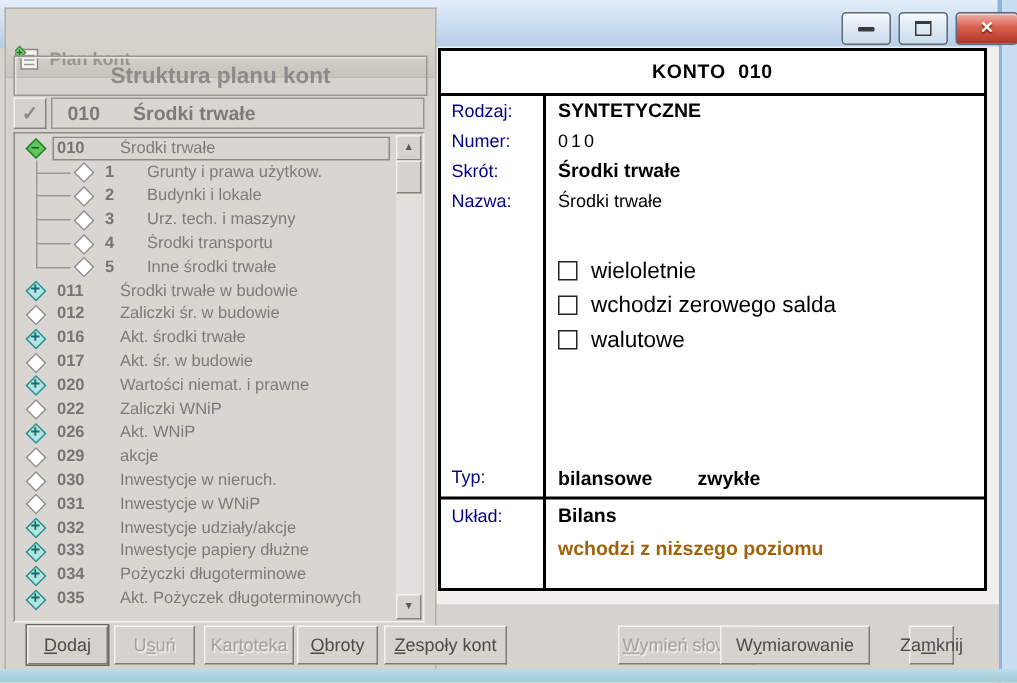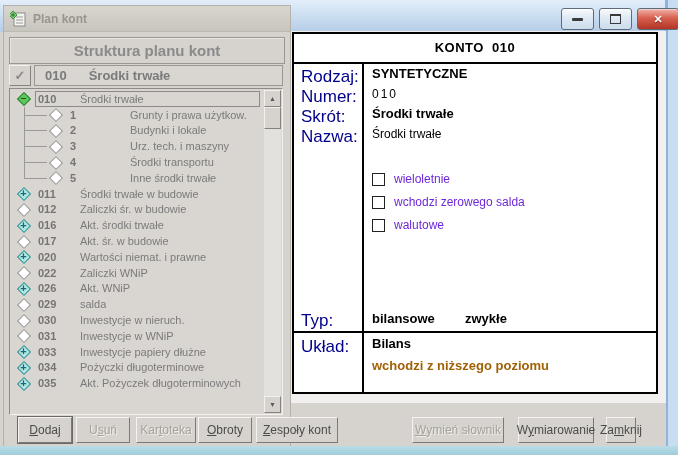--- a/index.html
+++ b/index.html
@@ -26,21 +26,21 @@
   .cb.min,.cb.max{width:31px;}
   .cb.close{width:40px;background:linear-gradient(#efb4a9,#d8604f 45%,#b23524);box-shadow:inset 0 1px 0 #f3cfc8;}
   .glyph-min{width:11px;height:3px;background:#3a3a3a;border-radius:1px;}
   .glyph-max{width:9px;height:7px;border:1px solid #3a3a3a;border-top-width:2px;background:transparent;}
   .glyph-close{color:#fff;font-size:11px;font-weight:bold;text-shadow:0 1px 1px #7a1d12;line-height:1;}
 
   
   .lwin{position:absolute;left:3px;top:5px;width:288px;height:441px;
     background:#d6d3ce;border:1px solid #b4b1aa;border-bottom:none;box-sizing:border-box;}
   .ltitle{height:25px;background:linear-gradient(#d9d6cf,#c8c5be);display:flex;align-items:center;
-    padding-left:6px;color:#98958f;font-size:12px;font-weight:bold;border-bottom:1px solid #bdbab3;}
+    padding-left:6px;color:#98958f;font-size:12px;font-weight:bold;border-bottom:1px solid #bdbab3;margin-top:20px;}
   .ltitle .ticon{width:17px;height:17px;margin-right:6px;display:inline-block;}
   .hdrbox{position:absolute;left:5px;top:31px;width:274px;height:25px;border:1px solid #9a9792;
     box-shadow:inset 1px 1px 0 #e9e7e3;display:flex;align-items:center;justify-content:center;
     font-size:15px;font-weight:bold;color:#8b8b8b;}
   .chkbtn{position:absolute;left:5px;top:59px;width:22px;height:21px;background:#d6d3ce;
     border-top:1px solid #f1f0ed;border-left:1px solid #f1f0ed;border-right:1px solid #86837e;border-bottom:1px solid #86837e;
     box-sizing:border-box;display:flex;align-items:center;justify-content:center;
     color:#8a8a8a;font-size:13px;font-weight:bold;transform:none;}
   .curfield{position:absolute;left:30px;top:59px;width:249px;height:21px;border:1px solid #9a9792;
     box-sizing:border-box;background:#d9d6d1;display:flex;align-items:center;
@@ -52,21 +52,21 @@
   .treepanel{position:absolute;left:5px;top:82px;width:274px;height:327px;box-sizing:border-box;
     border:1px solid #8f8c87;border-right-color:#f2f1ee;border-bottom-color:#f2f1ee;background:#d9d6d1;}
   .treerows{position:absolute;left:1px;top:2px;right:18px;bottom:1px;overflow:hidden;}
   .trow{height:15.8px;display:flex;align-items:center;position:relative;
     color:#7b7b7b;font-size:11px;white-space:nowrap;cursor:default;}
   .tnum{margin-left:8px;min-width:24px;font-weight:bold;color:#757575;}
   .tname{overflow:hidden;}
   .lvl0 .dm{margin-left:6px;}
   .lvl0 .tname{margin-left:18px;}
   .lvl1 .dm{margin-left:38px;}
-  .lvl1 .tname{margin-left:36px;}
+  .lvl1 .tname{margin-left:4px;}
   .lvl1::before{content:"";position:absolute;left:13px;top:0;height:50%;width:22px;
     border-left:1px solid #9a9a9a;border-bottom:1px solid #9a9a9a;}
   .lvl1:not(.last)::after{content:"";position:absolute;left:13px;top:50%;bottom:0;width:0;
     border-left:1px solid #9a9a9a;}
   .selrect{position:absolute;left:24px;right:4px;top:0;bottom:0;border:1px solid #8a8a8a;}
   
   .dm{position:relative;width:13px;height:13px;flex:none;}
   .dm::before{content:"";position:absolute;left:2px;top:2px;width:8px;height:8px;transform:rotate(45deg);
     background:#fff;border:1px solid #8f8f8f;}
   .dm[data-icon="plus-diamond-icon"]::before{background:#b2e4e4;border-color:#2e8f91;}
@@ -87,26 +87,26 @@
   .sspace{flex:1;}
 
   
   .konto{position:absolute;left:292px;top:32px;width:366px;height:362px;box-sizing:border-box;
     background:#fff;border:2px solid #000;font-size:12px;color:#000;}
   .konto-head{height:28px;line-height:28px;text-align:center;font-weight:bold;font-size:13px;
     border-bottom:2px solid #000;white-space:pre;letter-spacing:.5px;}
   .konto-body{position:absolute;left:0;top:30px;right:0;bottom:0;}
   .vdiv{position:absolute;left:68px;top:0;bottom:0;width:2px;background:#000;}
   .hdiv{position:absolute;left:0;right:0;top:267px;height:2px;background:#000;}
-  .nlbl{position:absolute;left:7px;color:#00008b;font-size:17px;}
+  .nlbl{position:absolute;left:7px;color:#00008b;font-size:12px;}
   .val{position:absolute;left:78px;color:#000;font-size:12px;white-space:nowrap;text-align:right;}
   .bold{font-weight:bold;font-size:13px;}
   .cbrow{position:absolute;left:78px;display:flex;align-items:center;gap:9px;}
   .cbx{width:13px;height:13px;box-sizing:border-box;border:1px solid #222;background:#fff;flex:none;}
-  .cblbl{color:#6d28d9;font-size:12px;white-space:nowrap;}
+  .cblbl{color:#000000;font-size:15px;white-space:nowrap;}
   .navybold{color:#a16207;font-weight:bold;font-size:13px;}
 
   
   .btnbar{position:absolute;left:0;top:417px;width:666px;height:26px;}
   .pbtn{position:absolute;top:0;height:26px;box-sizing:border-box;background:#d6d3ce;
     border-top:1px solid #f4f3f1;border-left:1px solid #f4f3f1;border-right:1px solid #7c7a78;border-bottom:1px solid #7c7a78;
     display:flex;align-items:center;justify-content:center;font-size:12px;color:#4c4c4c;cursor:default;white-space:nowrap;}
   .pbtn .key{text-decoration:underline;}
   .pbtn.default{box-shadow:0 0 0 1px #6b6965;}
   .pbtn.dis{color:#a5a29b;text-shadow:1px 1px 0 #efeeec;}
@@ -261,31 +261,36 @@
           <span class="tname">Zaliczki WNiP</span>
         </div>
         <div class="trow lvl0">
           <span class="dm" data-icon="plus-diamond-icon"></span>
           <b class="tnum">026</b>
           <span class="tname">Akt. WNiP</span>
         </div>
         <div class="trow lvl0">
           <span class="dm" data-icon="empty-diamond-icon"></span>
           <b class="tnum">029</b>
-          <span class="tname">salda</span>
+          <span class="tname">akcje</span>
         </div>
         <div class="trow lvl0">
           <span class="dm" data-icon="empty-diamond-icon"></span>
           <b class="tnum">030</b>
           <span class="tname">Inwestycje w nieruch.</span>
         </div>
         <div class="trow lvl0">
           <span class="dm" data-icon="empty-diamond-icon"></span>
           <b class="tnum">031</b>
           <span class="tname">Inwestycje w WNiP</span>
+        </div>
+        <div class="trow lvl0">
+          <span class="dm" data-icon="plus-diamond-icon"></span>
+          <b class="tnum">032</b>
+          <span class="tname">Inwestycje udziały/akcje</span>
         </div>
         <div class="trow lvl0">
           <span class="dm" data-icon="plus-diamond-icon"></span>
           <b class="tnum">033</b>
           <span class="tname">Inwestycje papiery dłużne</span>
         </div>
         <div class="trow lvl0">
           <span class="dm" data-icon="plus-diamond-icon"></span>
           <b class="tnum">034</b>
           <span class="tname">Pożyczki długoterminowe</span>
@@ -321,21 +326,21 @@
       </div>
     <div class="pbtn" style="left:198px;width:54px">
         <span><span></span><span class="key">O</span><span>broty</span></span>
       </div>
     <div class="pbtn" style="left:256px;width:82px">
         <span><span></span><span class="key">Z</span><span>espoły kont</span></span>
       </div>
     <div class="pbtn dis" style="left:412px;width:92px">
         <span><span></span><span class="key">W</span><span>ymień słownik</span></span>
       </div>
-    <div class="pbtn" style="left:518px;width:76px">
+    <div class="pbtn" style="left:480px;width:100px">
         <span><span>W</span><span class="key">y</span><span>miarowanie</span></span>
       </div>
     <div class="pbtn" style="left:606px;width:30px">
         <span><span>Za</span><span class="key">m</span><span>knij</span></span>
       </div>
   </div>
 
 </div>
 
 </body></html>

